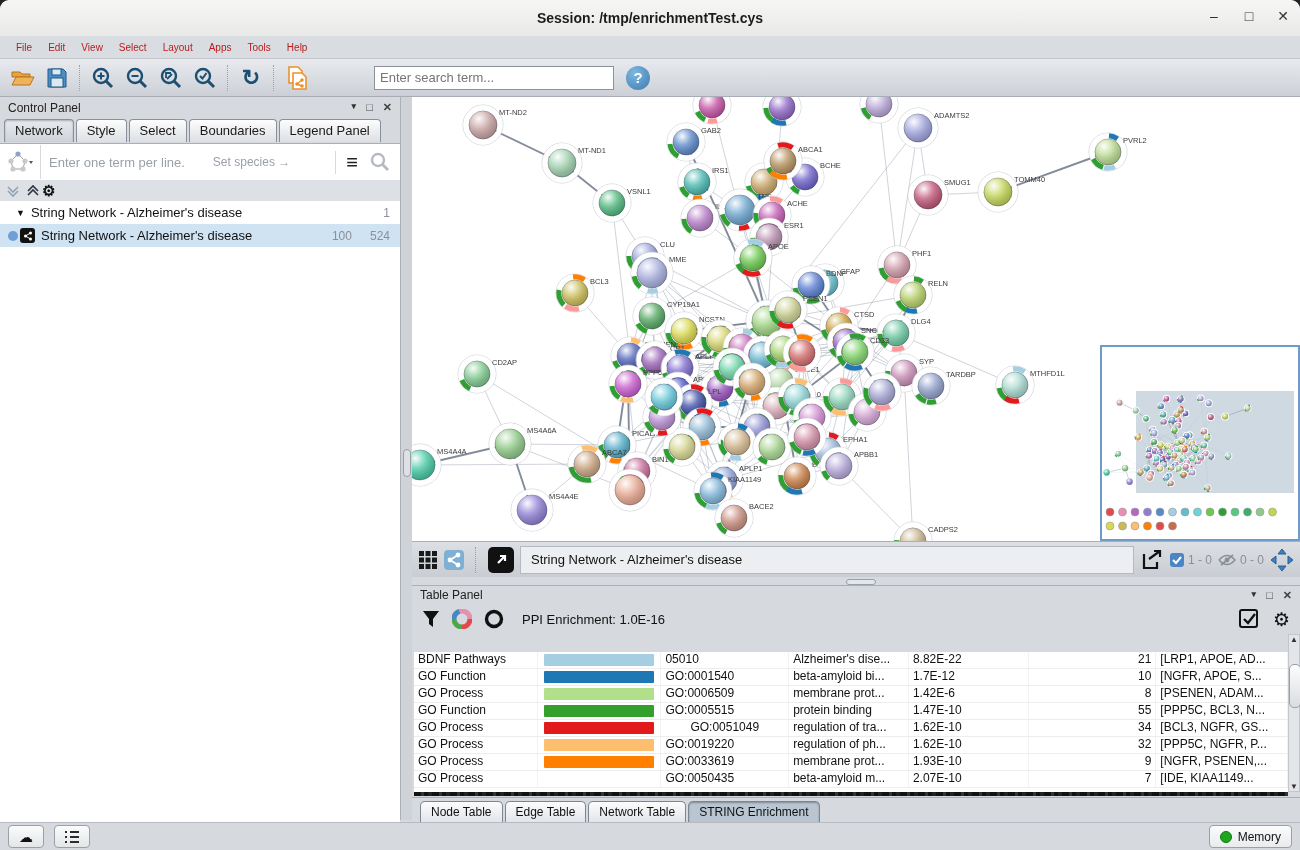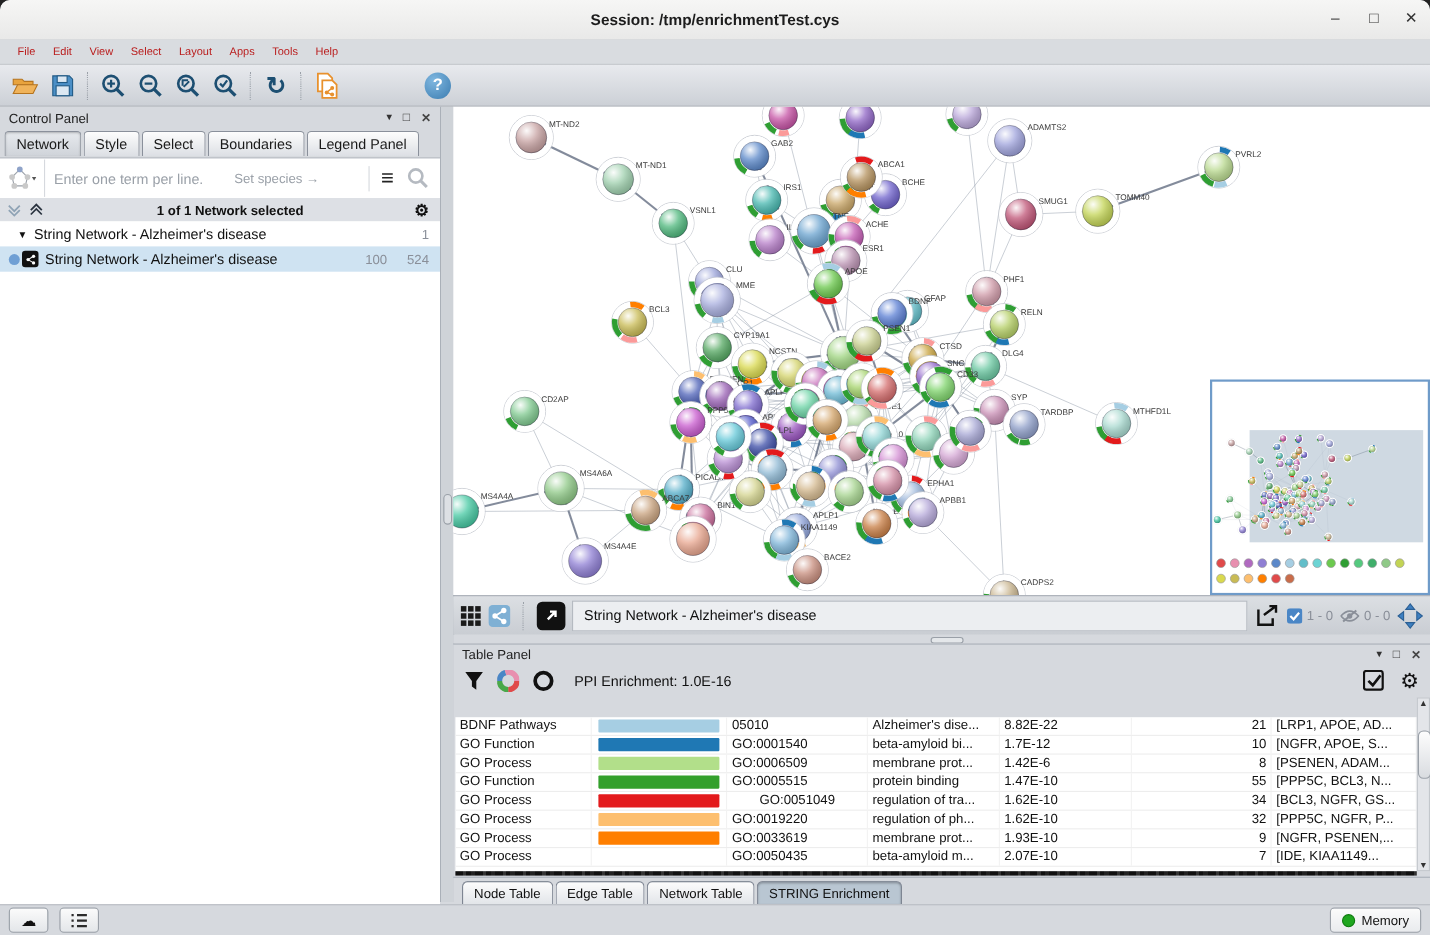--- a/index.html
+++ b/index.html
@@ -158,20 +158,21 @@
       <svg width="24" height="26" viewBox="0 0 24 26">
           <path d="M4 2 h9 l4 4 v12 h-13 z" fill="#fff" stroke="#e8912d" stroke-width="1.6"></path>
           <path d="M8 8 h9 l4 4 v12 h-13 z" fill="#fff" stroke="#e8912d" stroke-width="1.6"></path>
           <circle cx="12" cy="19" r="1.8" fill="#e8912d"></circle>
           <circle cx="17" cy="15" r="1.8" fill="#e8912d"></circle>
           <circle cx="17" cy="21" r="1.8" fill="#e8912d"></circle>
           <path d="M12 19 L17 15 M12 19 L17 21" stroke="#e8912d" stroke-width="1.4"></path>
         </svg>
     </div>
     <div style="width:60px"></div>
+    <input id="search-input" placeholder="Enter search term..." style="">
     <div id="help-btn">?</div>
   </div>
 
   <div class="abs" id="control-panel">
     <div class="abs" id="cp-header">
       <span>Control Panel</span>
       <span class="cp-hicons">
         <span class="small-tri">▾</span>
         <span>□</span>
         <span>✕</span>
@@ -208,21 +209,20 @@
             <circle cx="8" cy="8" r="6" fill="none" stroke="#b5bac1" stroke-width="2.4"></circle>
             <line x1="12.5" y1="12.5" x2="18" y2="18" stroke="#b5bac1" stroke-width="2.8"></line>
           </svg>
       </span>
     </div>
     <div class="abs" id="selector-row">
       <svg width="36" height="14" viewBox="0 0 36 14" style="margin-left:6px">
           <path d="M2 3 l5 5 5 -5 M2 7 l5 5 5-5" fill="none" stroke="#8fa3b5" stroke-width="1.6"></path>
           <path d="M22 11 l5-5 5 5 M22 7 l5-5 5 5" fill="none" stroke="#2b3440" stroke-width="1.6"></path>
         </svg>
-      <span id="selector-status">1 of 1 Network selected</span>
       <span class="gear" style="margin-right:10px">⚙</span>
     </div>
     <div class="abs" id="net-tree">
         <div class="tree-row">
           <span style="padding:0 6px 0 16px;font-size:9px">▼</span>
           <span>String Network - Alzheimer's disease</span>
           <span class="tree-count">
             <span>1</span>
           </span>
         </div>

